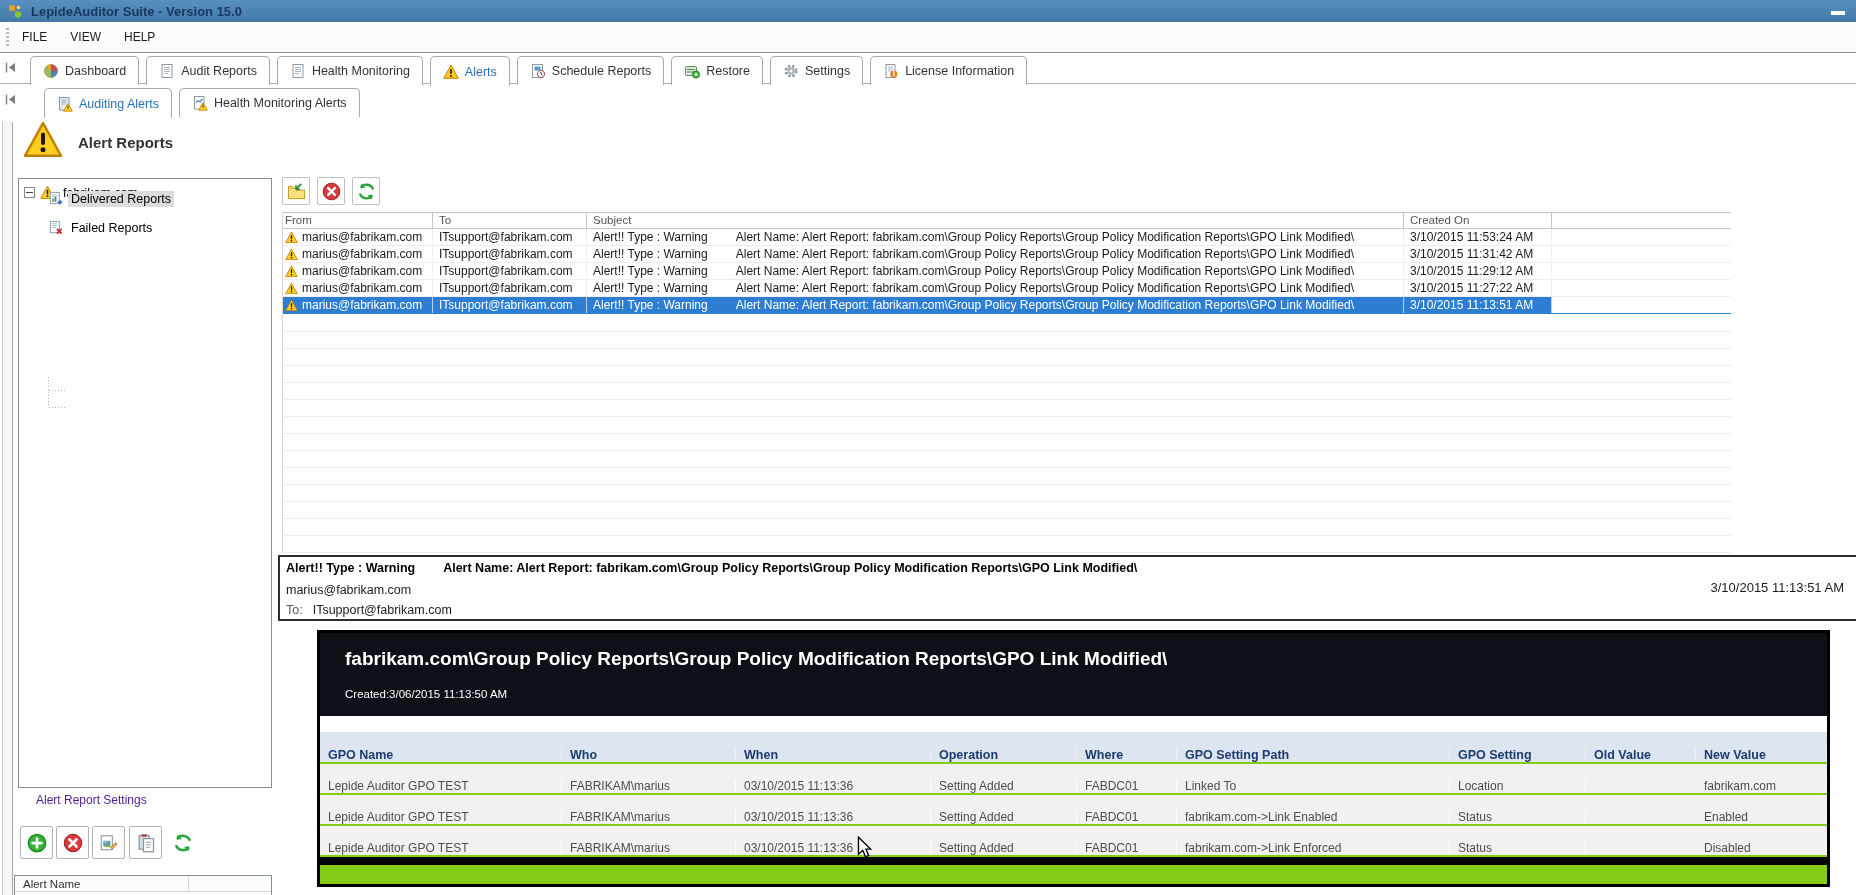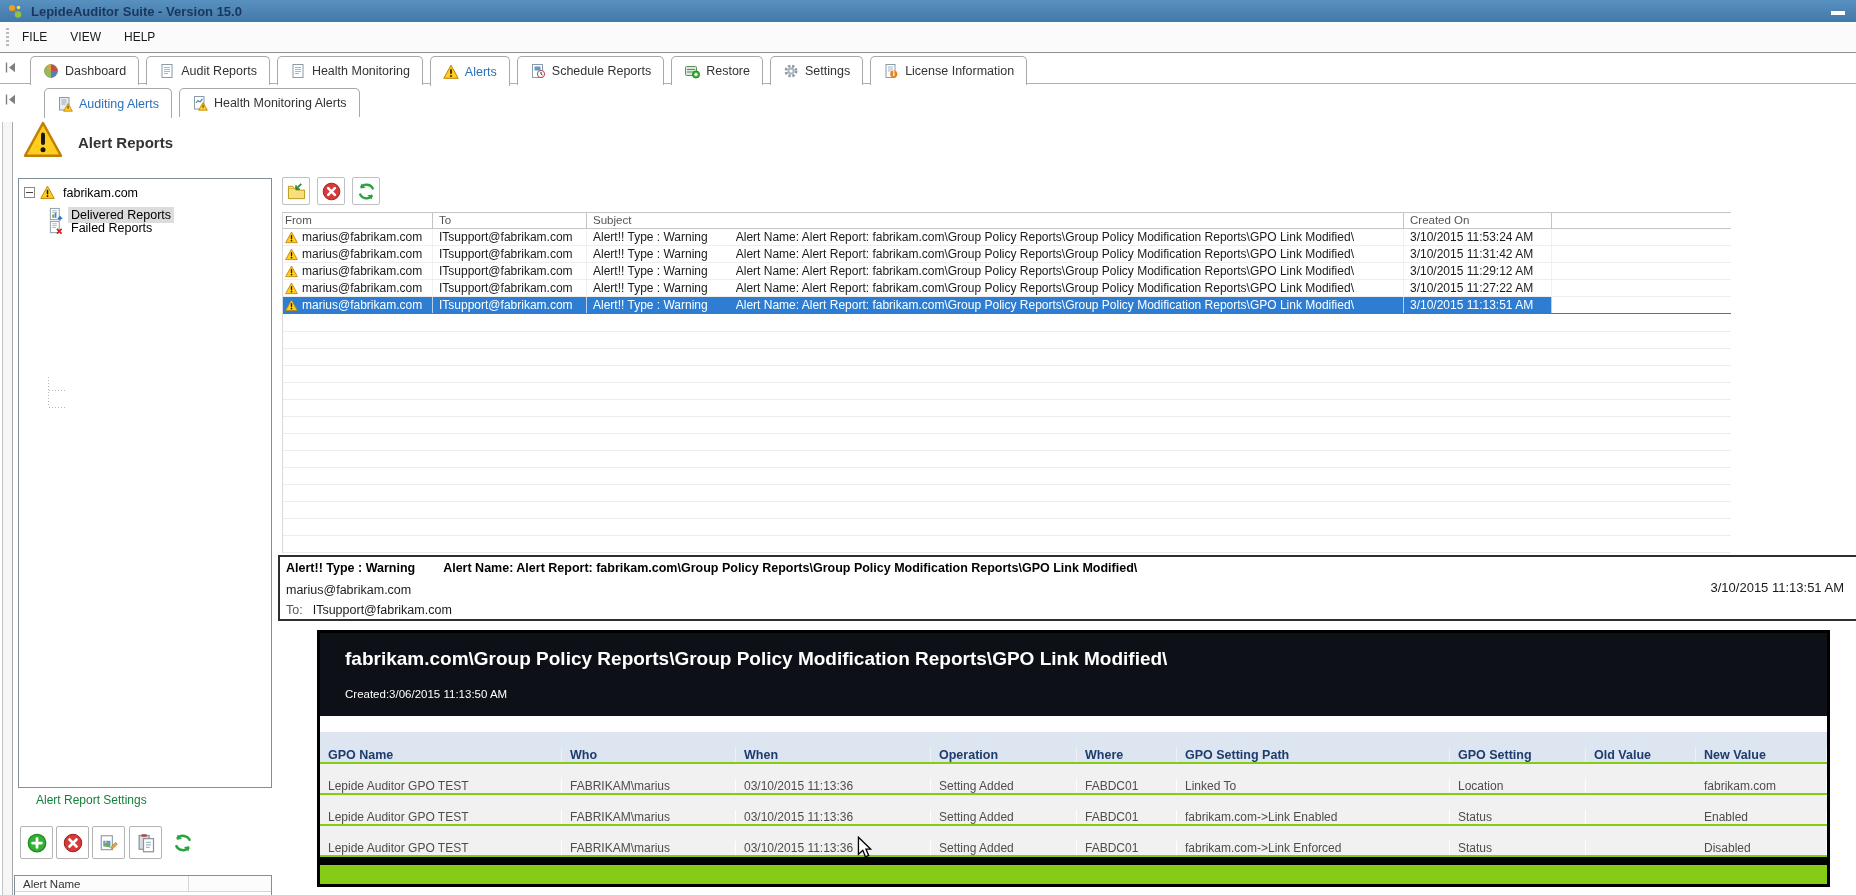--- a/index.html
+++ b/index.html
@@ -49,21 +49,21 @@
     linear-gradient(#444,#444) center / 7px 1px no-repeat, #fff; flex:0 0 auto; }
   .tico { width:15px; height:15px; flex:0 0 auto; }
   .tlabel { white-space:nowrap; padding:1px 3px; }
   .tlabel.hl { background:#dcdcdc; }
   .dotv { position:absolute; left:29px; top:198px; width:1px; height:30px;
     background:repeating-linear-gradient(to bottom,#b5b5b5 0 1px, transparent 1px 3px); }
   .doth { position:absolute; width:16px; height:1px;
     background:repeating-linear-gradient(to right,#b5b5b5 0 1px, transparent 1px 3px); }
 
   
-  .settings-label { position:absolute; left:36px; top:793px; font-size:12px; color:#15803d; }
+  .settings-label { position:absolute; left:36px; top:793px; font-size:12px; color:#4c1d95; }
   .sbtn { position:absolute; top:826px; width:33px; height:33px; border:1px solid #b3b3b3;
     background:#fff; border-radius:2px; display:flex; align-items:center; justify-content:center; }
   .sbtn svg { width:20px; height:20px; }
   .alertlist { position:absolute; left:14px; top:859px; width:258px; height:35px;
     border:1px solid #828f9b; background:#fff;margin-top:16px; }
   .alertlist .lh { height:16px; border-bottom:1px solid #d5d5d5; background:#fcfcfc;
     font-size:11.5px; color:#333; padding-left:8px; display:flex; align-items:center; position:relative; }
   .alertlist .lh::after { content:""; position:absolute; left:173px; top:0; bottom:0; width:1px; background:#d5d5d5; }
   .alertlist .li { display:flex; align-items:center; gap:4px; padding-left:3px; height:17px; font-size:12.5px; }
   .alertlist .li svg { width:14px; height:14px; }
@@ -346,21 +346,21 @@
     <div class="trow" style="left:5px; top:5px;">
       <span class="expander"></span>
       <svg class="tico">
           <use href="#warn"></use>
         </svg>
       <span class="tlabel">fabrikam.com</span>
     </div>
     <div class="dotv"></div>
     <div class="doth" style="left:30px; top:211px;"></div>
     <div class="doth" style="left:30px; top:228px;"></div>
-    <div class="trow" style="left:29px; top:27px;">
+    <div class="trow" style="left:29px; top:11px;">
       <svg class="tico">
           <use href="#repnew"></use>
         </svg>
       <span class="tlabel hl">Delivered Reports</span>
     </div>
     <div class="trow" style="left:29px; top:40px;">
       <svg class="tico">
           <use href="#repx"></use>
         </svg>
       <span class="tlabel">Failed Reports</span>

